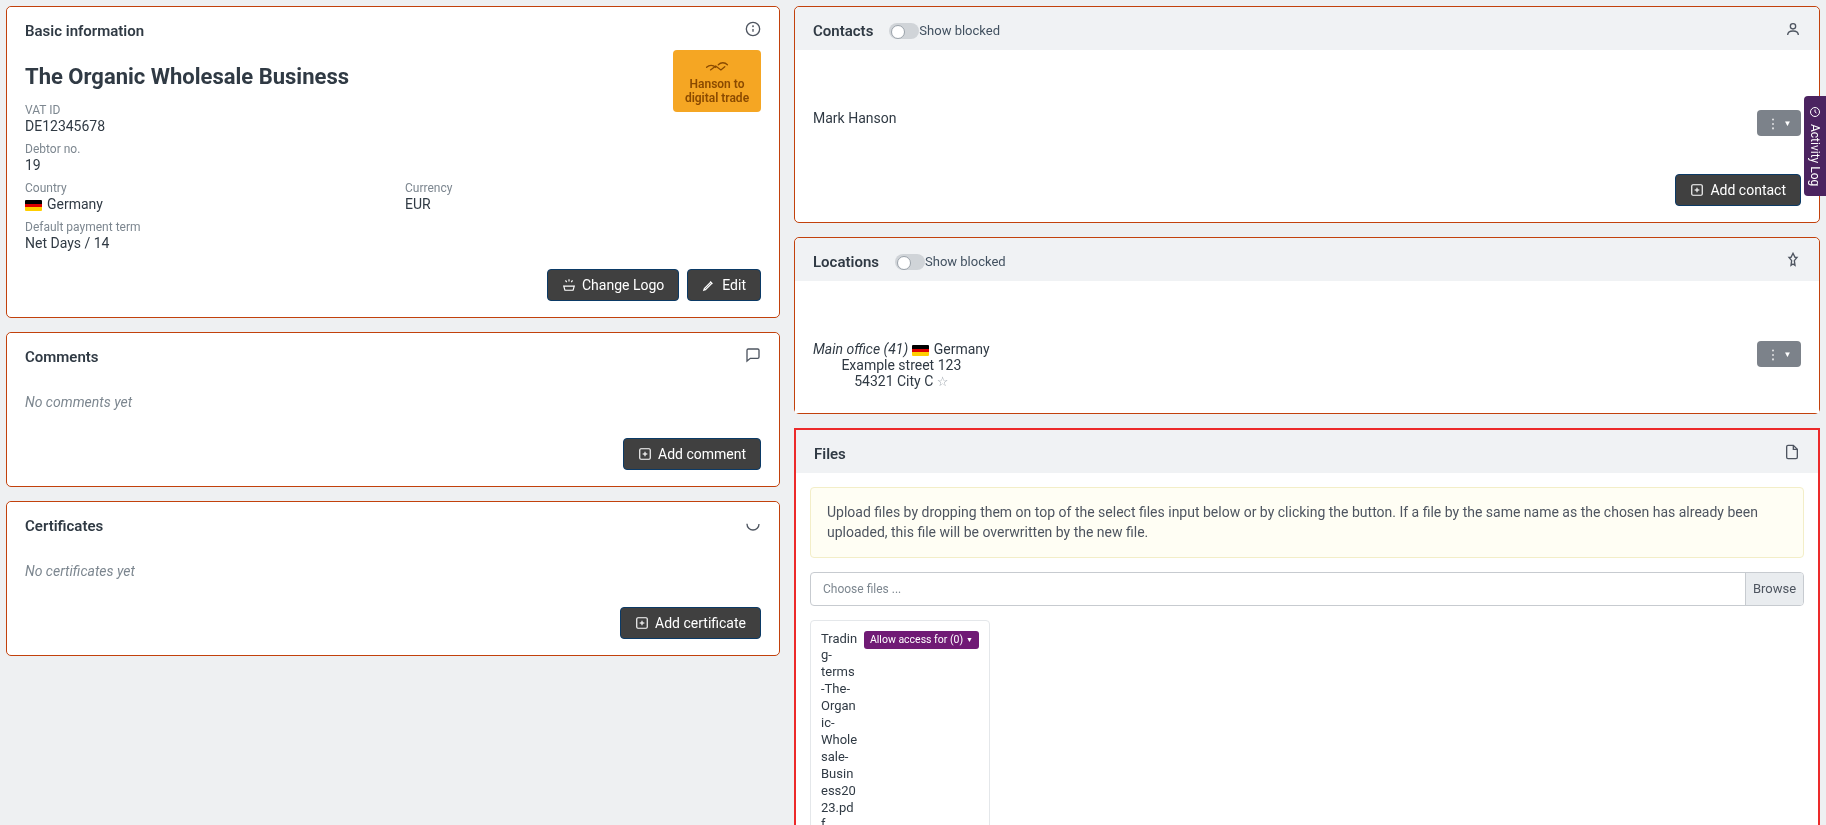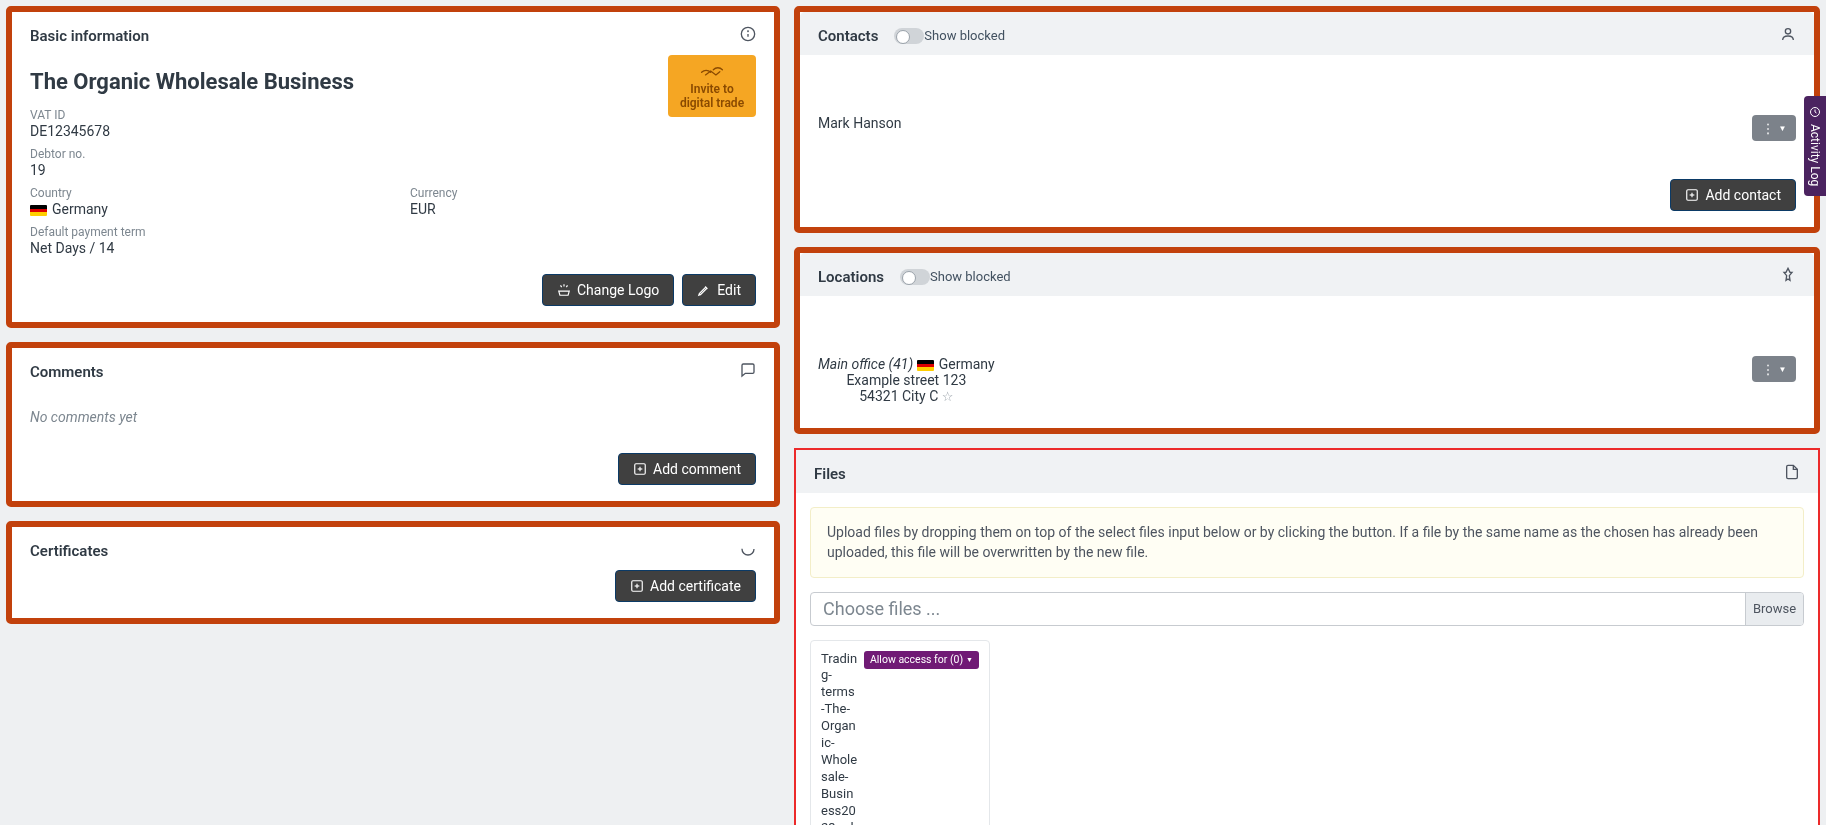--- a/index.html
+++ b/index.html
@@ -9,21 +9,21 @@
       color: #303a44;
       font-size: 14px;
       width: 1826px;
       height: 825px;
       overflow: hidden;
     }
     .layout { display:flex; gap:14px; padding:6px 6px 0 6px; }
     .col-left { width:774px; display:flex; flex-direction:column; gap:14px; }
     .col-right { flex:1; display:flex; flex-direction:column; gap:14px; position:relative; }
 
-    .card { background:#fff; border:6px solid #c2410c; border-radius:5px; }
+    .card { background:#fff; border:1px solid #c2410c; border-radius:5px; }
     .card-header { display:flex; align-items:center; justify-content:space-between; padding:14px 18px 10px 18px; background:#f0f2f4; border-radius:5px 5px 0 0; }
     .card-header .title { font-weight:600; font-size:15px; color:#303a44; }
     .card-body { padding:14px 18px 18px 18px; }
 
     .label-sm { font-size:12px; color:#7d8790; }
     .val { font-size:14px; color:#303a44; margin-top:1px; }
 
     h2.companyname { font-size:22px; font-weight:700; color:#303a44; margin-bottom:6px; }
 
     .info-grid { display:flex; flex-wrap:wrap; }
@@ -46,21 +46,21 @@
     .italic { font-style: italic; }
 
     .invite-btn { width:88px; height:62px; background:#f5a623; color:#8a4a00; border-radius:4px; display:flex; flex-direction:column; align-items:center; justify-content:center; font-size:12px; font-weight:600; text-align:center; line-height:1.2; cursor:pointer; }
     .invite-btn svg { margin-bottom:2px; }
 
     .icon-svg { width:16px; height:16px; }
 
     .files-highlight { border:2px solid #ec2a2a !important; border-radius:0 !important; background:#f0f2f4; }
     .upload-hint { background:#fffef4; border:1px solid #f3eec8; color:#4e5560; border-radius:4px; padding:14px 16px; font-size:14px; line-height:1.45; margin-bottom:14px; }
     .file-input-row { display:flex; width:100%; height:34px; border:1px solid #c7cbd0; border-radius:4px; overflow:hidden; background:#fff; }
-    .file-input-placeholder { flex:1; padding:0 12px; display:flex; align-items:center; color:#7d8790; font-size:18px; }
+    .file-input-placeholder { flex:1; padding:0 12px; display:flex; align-items:center; color:#7d8790; font-size:12px; }
     .browse-btn { width:58px; background:#e9ecef; border-left:1px solid #c7cbd0; color:#4e5560; font-size:13px; display:flex; align-items:center; justify-content:center; cursor:pointer; }
 
     .file-card { width:180px; background:#fff; border:1px solid #e4e7ea; border-radius:4px; margin-top:14px; }
     .file-card-head { display:flex; justify-content:space-between; gap:6px; padding:10px 10px 8px 10px; }
     .file-name { font-size:13px; color:#303a44; line-height:1.3; word-break:break-word; flex:1; }
     .access-badge { background:#701a75; color:#fff; font-size:10.5px; padding:2px 6px; border-radius:3px; white-space:nowrap; display:flex; align-items:center; gap:3px; height:18px; }
     .file-preview { width:158px; height:140px; margin:12px auto 16px auto; background:#fff; border:1px solid #e4e7ea; font-size:5px; color:#5a6168; padding:8px; overflow:hidden; line-height:1.35; }
     .file-preview .pt { font-size:6px; font-weight:700; margin-bottom:3px; }
 
     .pin-side { position:fixed; right:0; top:96px; width:22px; background:#4b2360; color:#fff; writing-mode:vertical-rl; text-align:center; padding:10px 2px; font-size:12px; border-radius:4px 0 0 4px; display:flex; align-items:center; gap:6px; }
@@ -94,21 +94,21 @@
         </span>
       </div>
       <div class="card-body" style="position:relative;">
         <h2 class="companyname">The Organic Wholesale Business</h2>
         <div style="position:absolute; right:18px; top:0;">
           <div class="invite-btn">
             <svg width="26" height="18" viewBox="0 0 40 24" fill="none" stroke="#8a4a00" stroke-width="2">
                 <path d="M4 14 C8 10 14 10 18 14 M22 10 C26 6 32 6 36 10" stroke-linecap="round"></path>
                 <path d="M10 18 L18 12 L26 18 L32 13" stroke-linecap="round"></path>
               </svg>
-            <span>Invite to</span>
+            <span>Hanson to</span>
             <span>digital trade</span>
           </div>
         </div>
         <div class="info-grid">
           <div class="info-col-b">
             <div class="info-row">
                 <div class="label-sm">VAT ID</div>
                 <div class="val">DE12345678</div>
               </div>
           </div>
@@ -183,20 +183,23 @@
     </div>
 
     <div class="card">
       <div class="card-header" style="background:#fff;">
         <div class="title">Certificates</div>
         <span style="color:#4e5560;">
           <svg class="icon-svg" viewBox="0 0 24 24" fill="none" stroke="currentColor" stroke-width="2">
               <circle cx="12" cy="12" r="9" stroke-dasharray="42" stroke-dashoffset="14"></circle>
             </svg>
         </span>
+      </div>
+      <div class="card-body">
+        <div class="muted-empty">No certificates yet</div>
       </div>
       <div class="btn-footer-row">
         <div class="btn btn-primary">
           <svg width="14" height="14" viewBox="0 0 24 24" fill="none" stroke="currentColor" stroke-width="2">
               <rect x="3" y="3" width="18" height="18" rx="2"></rect>
               <line x1="12" y1="8" x2="12" y2="16"></line>
               <line x1="8" y1="12" x2="16" y2="12"></line>
             </svg>
           <span>Add certificate</span>
         </div>

